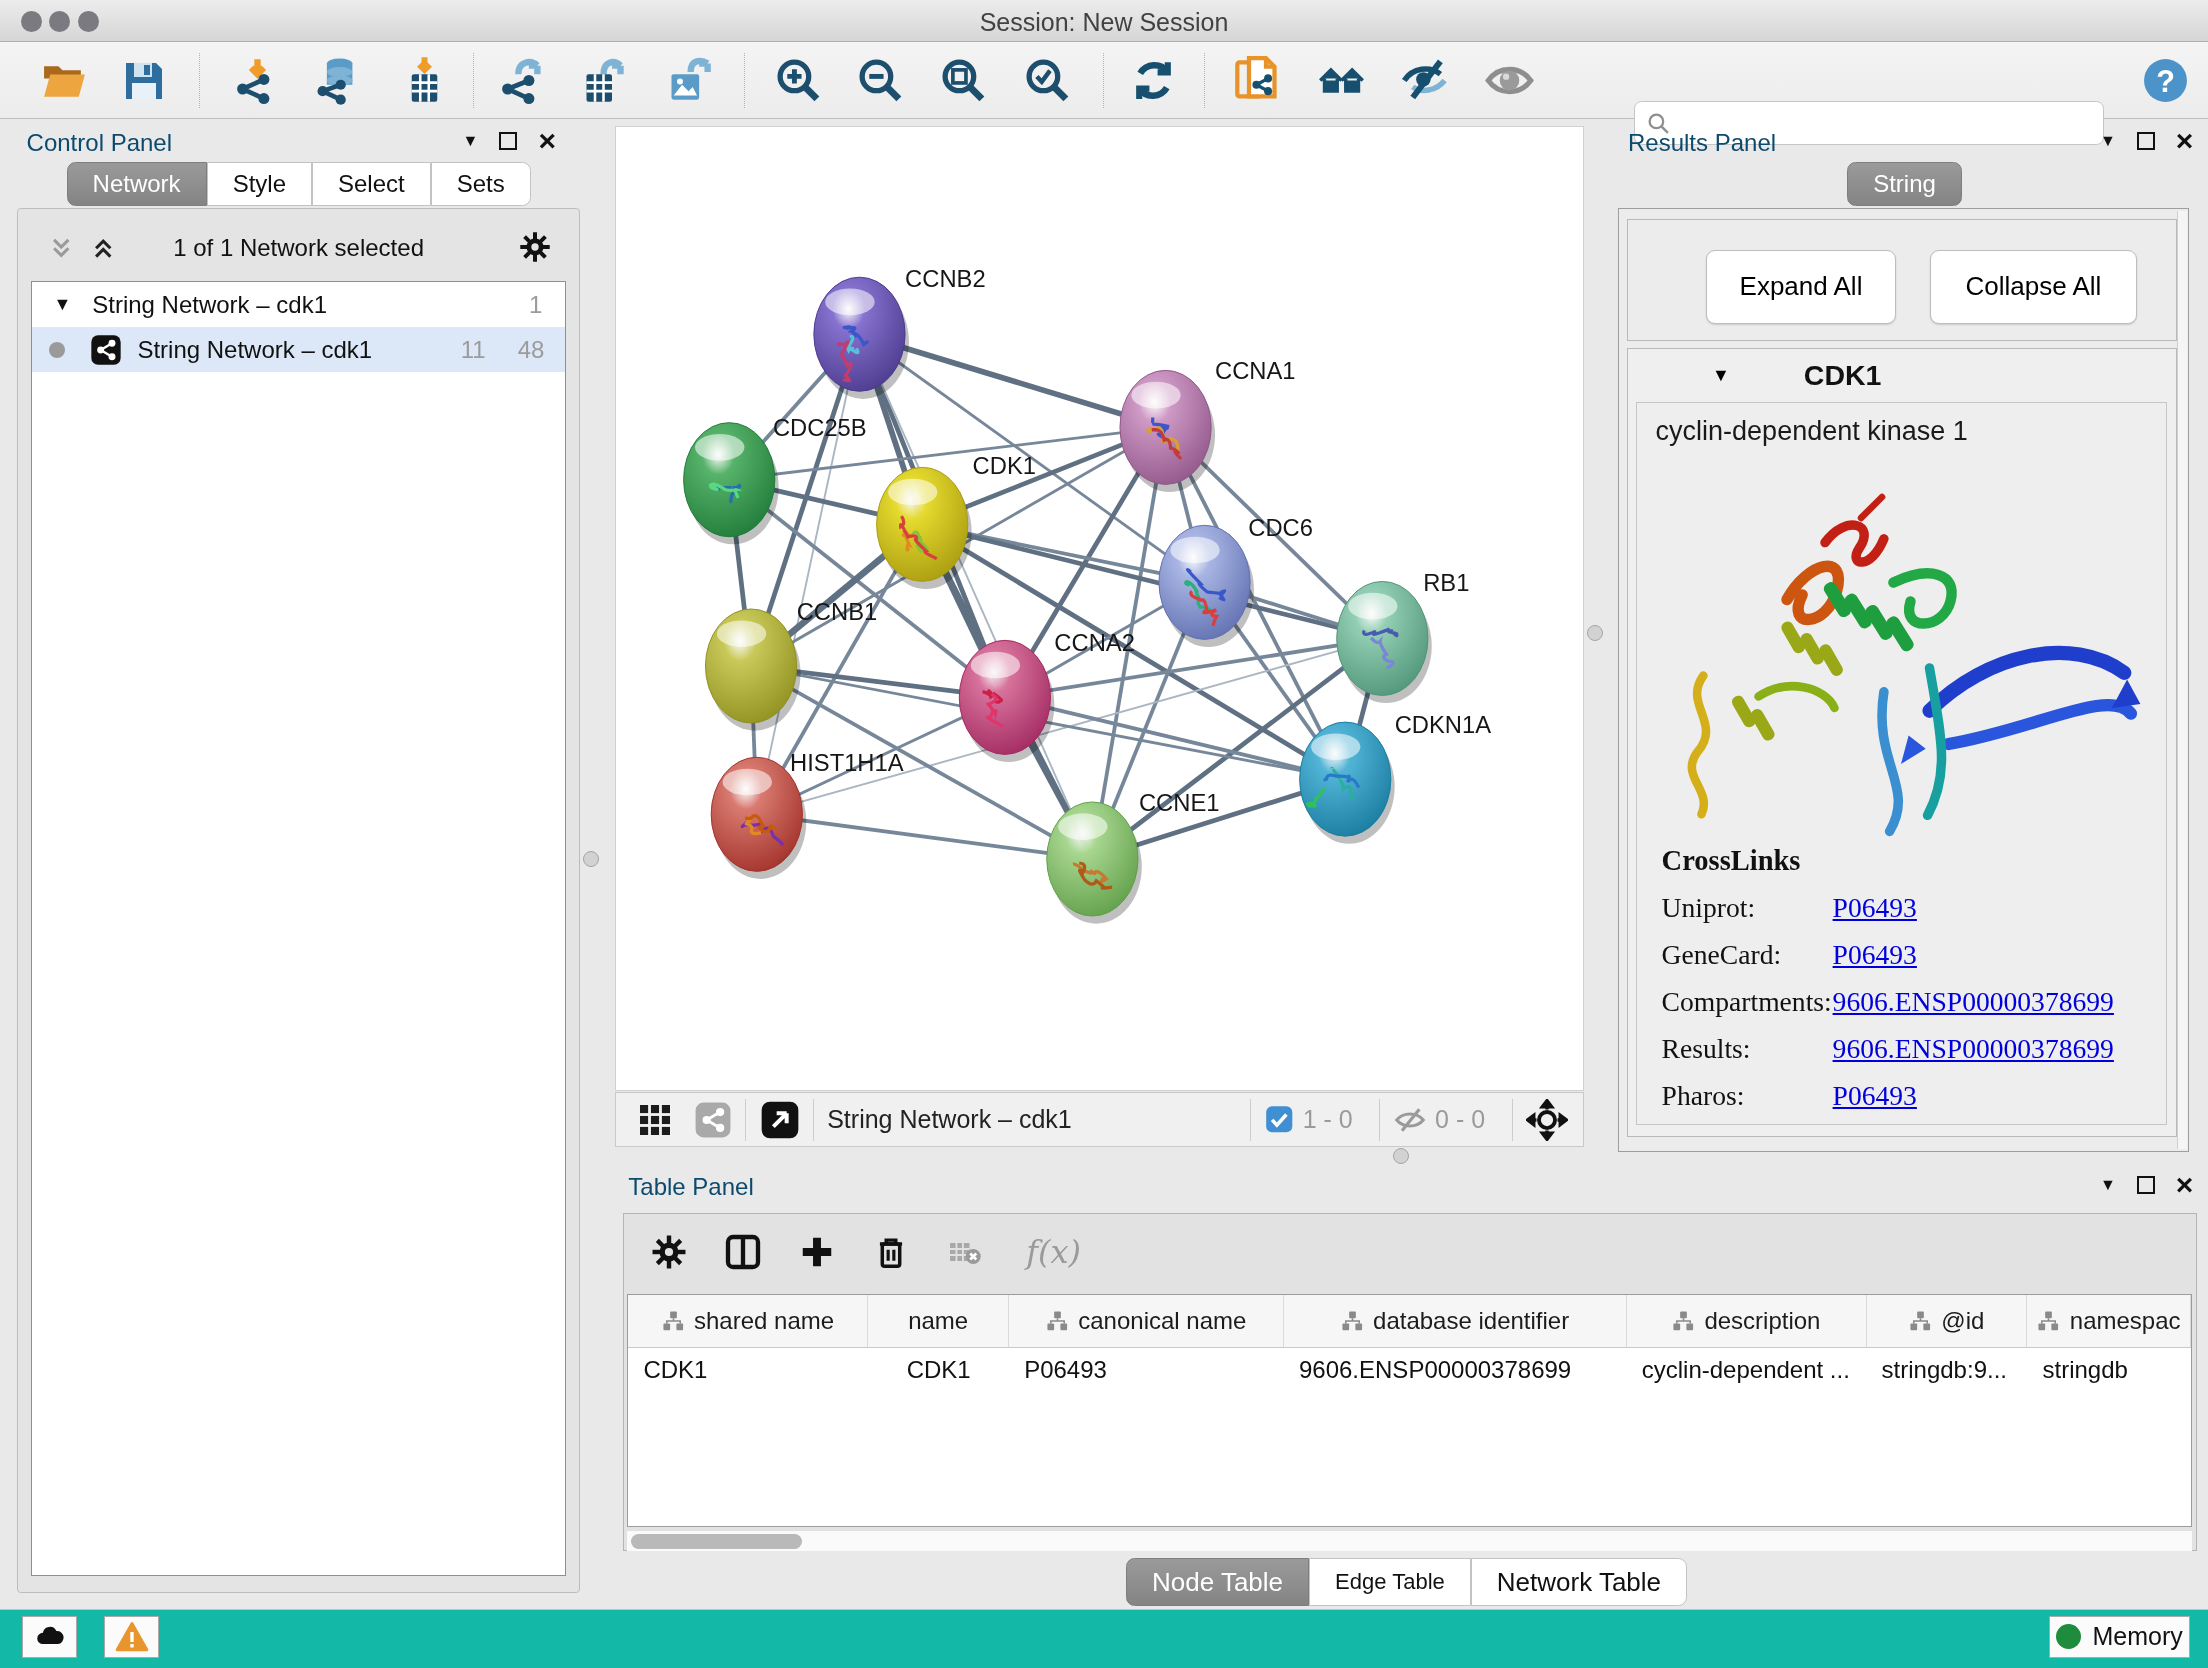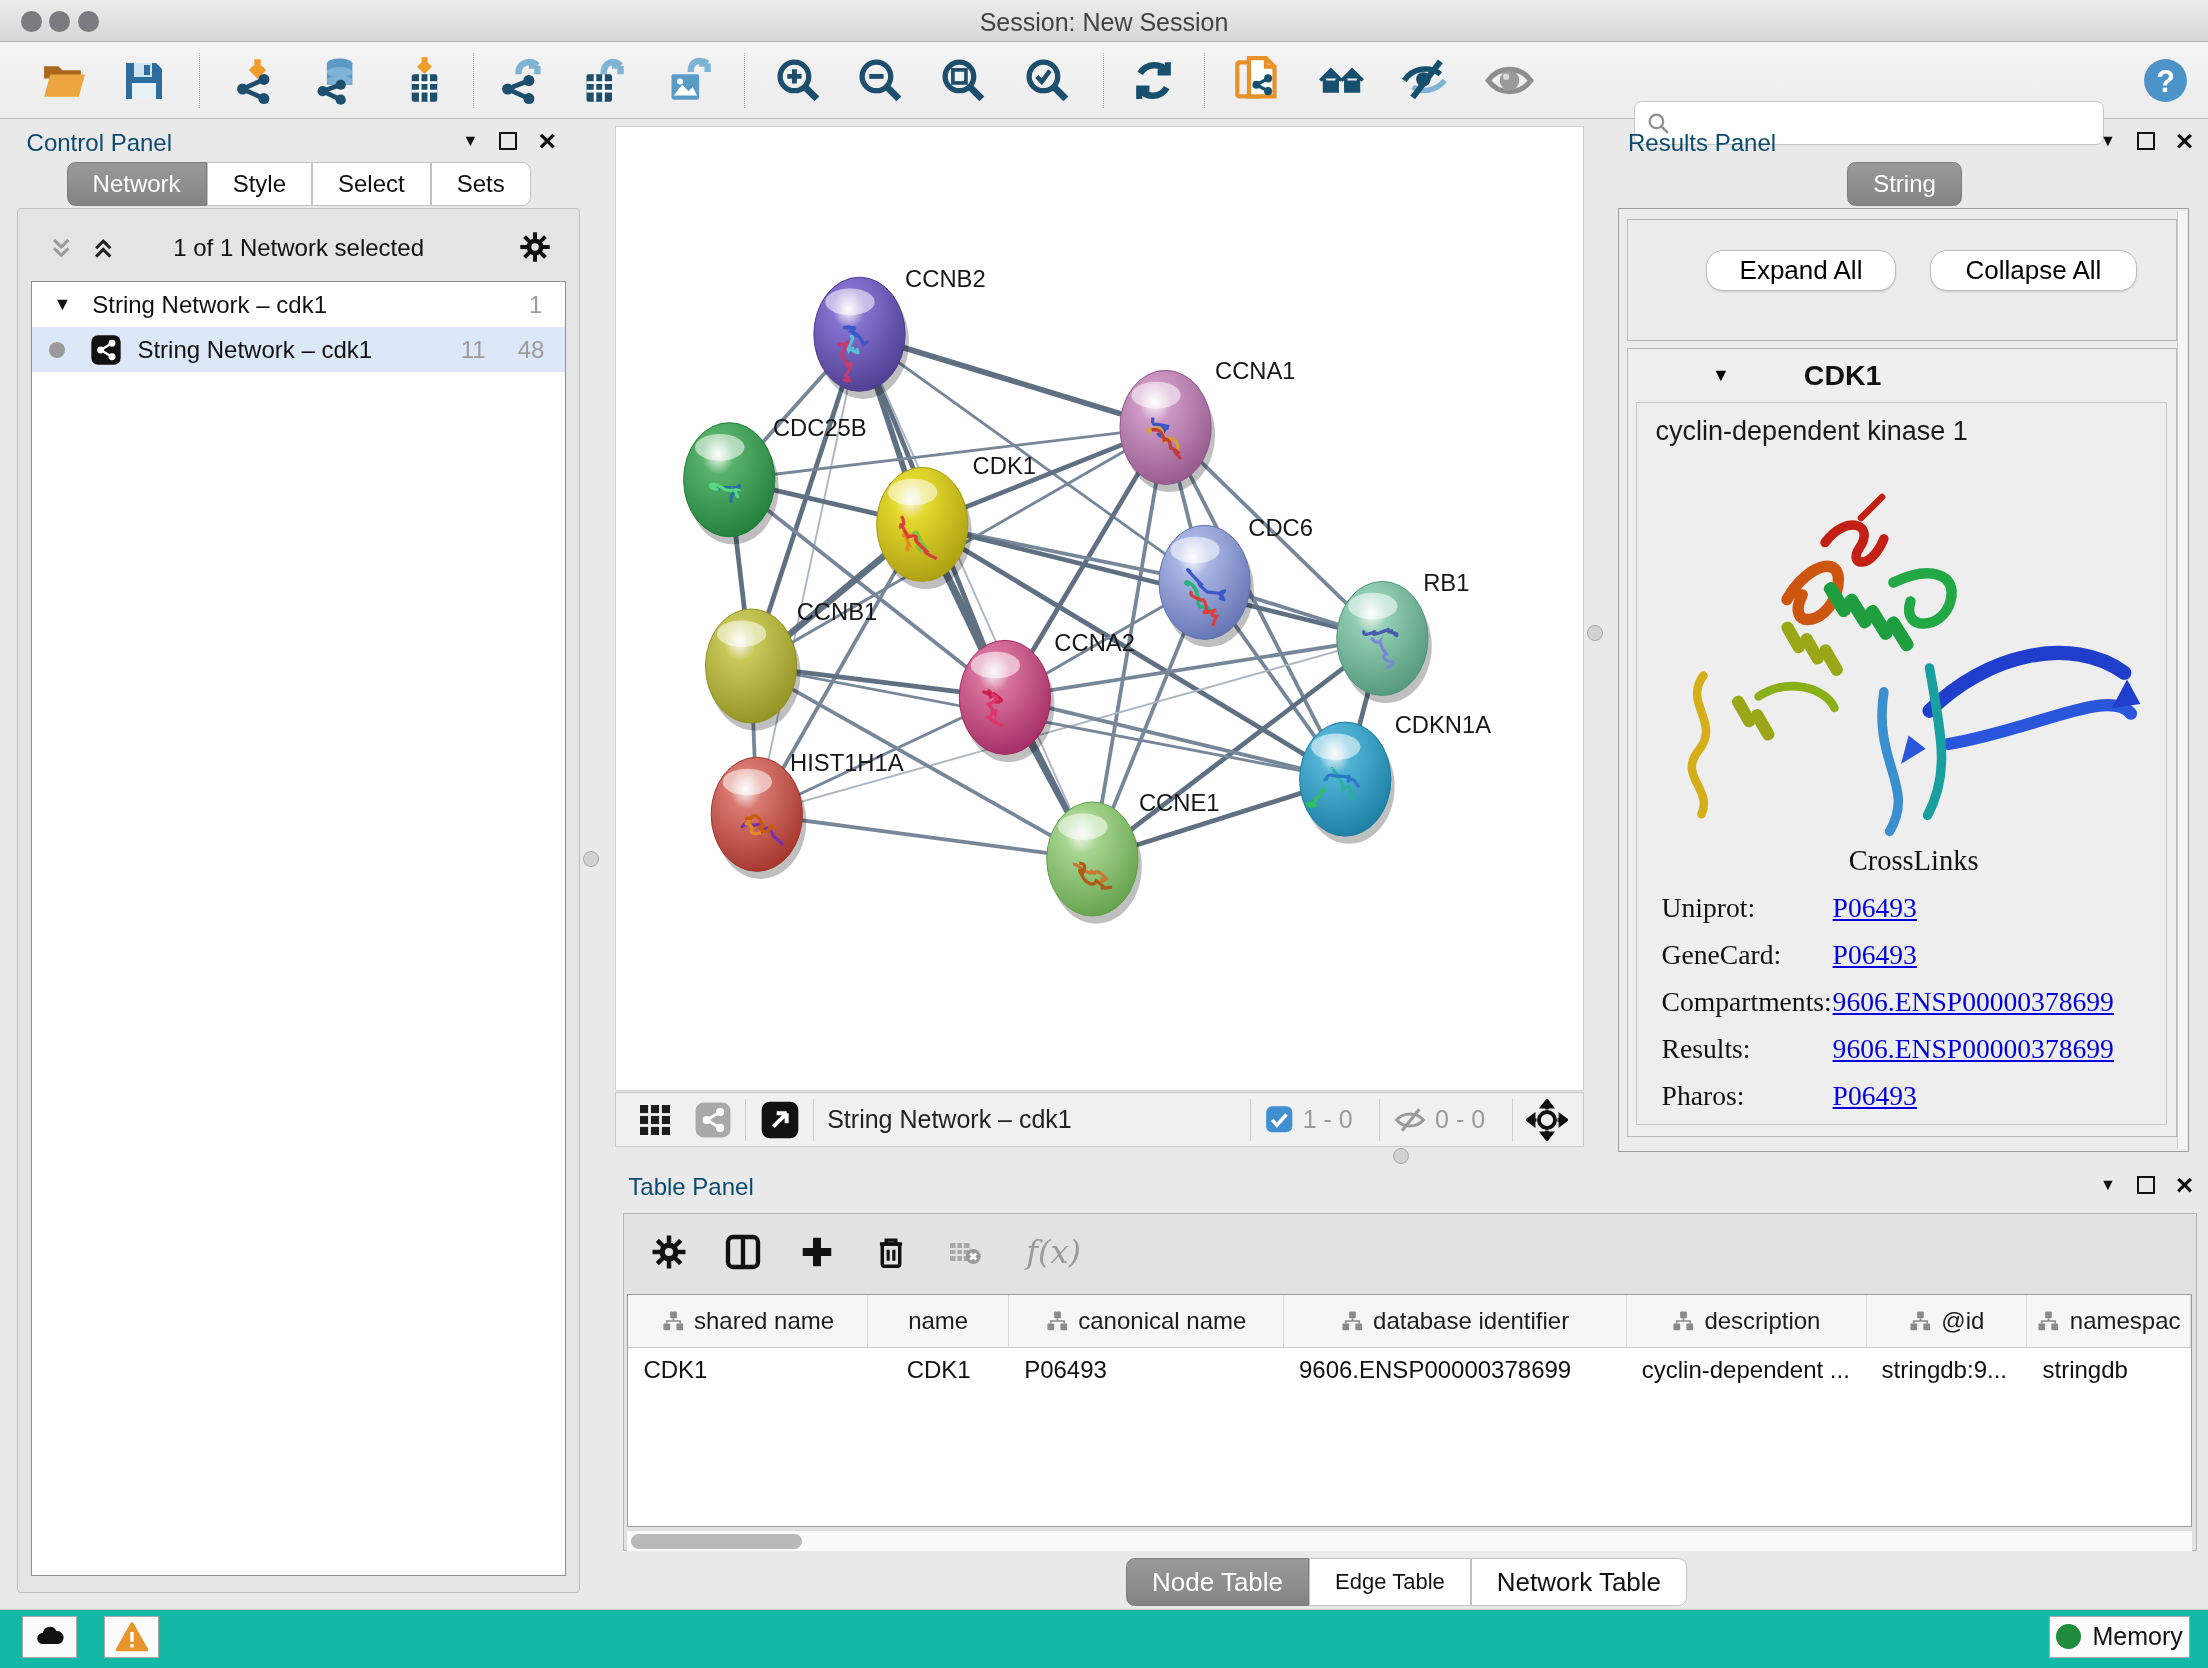--- a/index.html
+++ b/index.html
@@ -53,27 +53,27 @@
   #network-toolbar { position:absolute; left:615px; top:1092px; width:969px; height:55px; background:#f0f0f0;
     border:1px solid #c9c9c9; display:flex; align-items:center; }
   .nt-sep { height:42px; border-left:1px solid #cccccc; margin:0 13.3px; }
   .node-label { font-size:25px; fill:#161616; font-family:"Liberation Sans",sans-serif; }
 
   
   #results-panel { position:absolute; left:1607px; top:124px; width:595px; height:1032px; }
   #rp-box { position:absolute; left:11.4px; top:84px; width:571px; height:944px; background:#ececec;
     border:1.9px solid #9e9e9e; }
   #rp-btnbox { position:absolute; left:7.6px; top:9.5px; width:550px; height:122px; background:#ececec; border:1.9px solid #b9b9b9; }
-  .rp-btn { position:absolute; top:30px; height:41px; background:#fff; border:1px solid #bdbdbd; border-radius:17px;
+  .rp-btn { position:absolute; top:30px; height:74px; background:#fff; border:1px solid #bdbdbd; border-radius:9px;
     font-size:26px; display:flex; align-items:center; justify-content:center; box-shadow:0 1px 1.9px rgba(0,0,0,.15); }
   #rp-entity { position:absolute; left:7.6px; top:139px; width:550px; height:789px; background:#f0efef; border:1.9px solid #b9b9b9; }
   #rp-entity-header { height:53px; display:flex; align-items:center; }
   #rp-desc-box { position:absolute; left:7.6px; top:53px; width:531px; height:723px; background:#efeeee; border:1px solid #c6c6c6; }
   .crosslinks { font-family:"Liberation Serif","DejaVu Serif",serif; }
-  .cl-head { font-size:28.5px; font-weight:normal; color:#111;text-align:center; }
+  .cl-head { font-size:28.5px; font-weight:bold; color:#111; }
   .cl-row { display:flex; font-size:27.6px; margin-top:15px; }
   .cl-label { width:171px; color:#111; }
   .cl-link { color:#0000dd; text-decoration:underline; }
   #rp-scrollbar { position:absolute; right:1.9px; top:1.9px; width:9.5px; height:938px; background:#f5f5f5; border-left:1px solid #cfcfcf; }
 
   
   #table-panel { position:absolute; left:615px; top:1165px; width:1587px; height:442px; }
   #tp-inner { position:absolute; left:7.6px; top:48px; width:1574px; height:338px; background:#e2e2e2; border:1px solid #b5b5b5; }
   .tp-tool { display:inline-flex; align-items:center; justify-content:center; width:57px; height:57px; }
   #tp-table { position:absolute; left:3.8px; top:80px; width:1565px; height:233px; background:#fff; border:1px solid #9c9c9c; }

